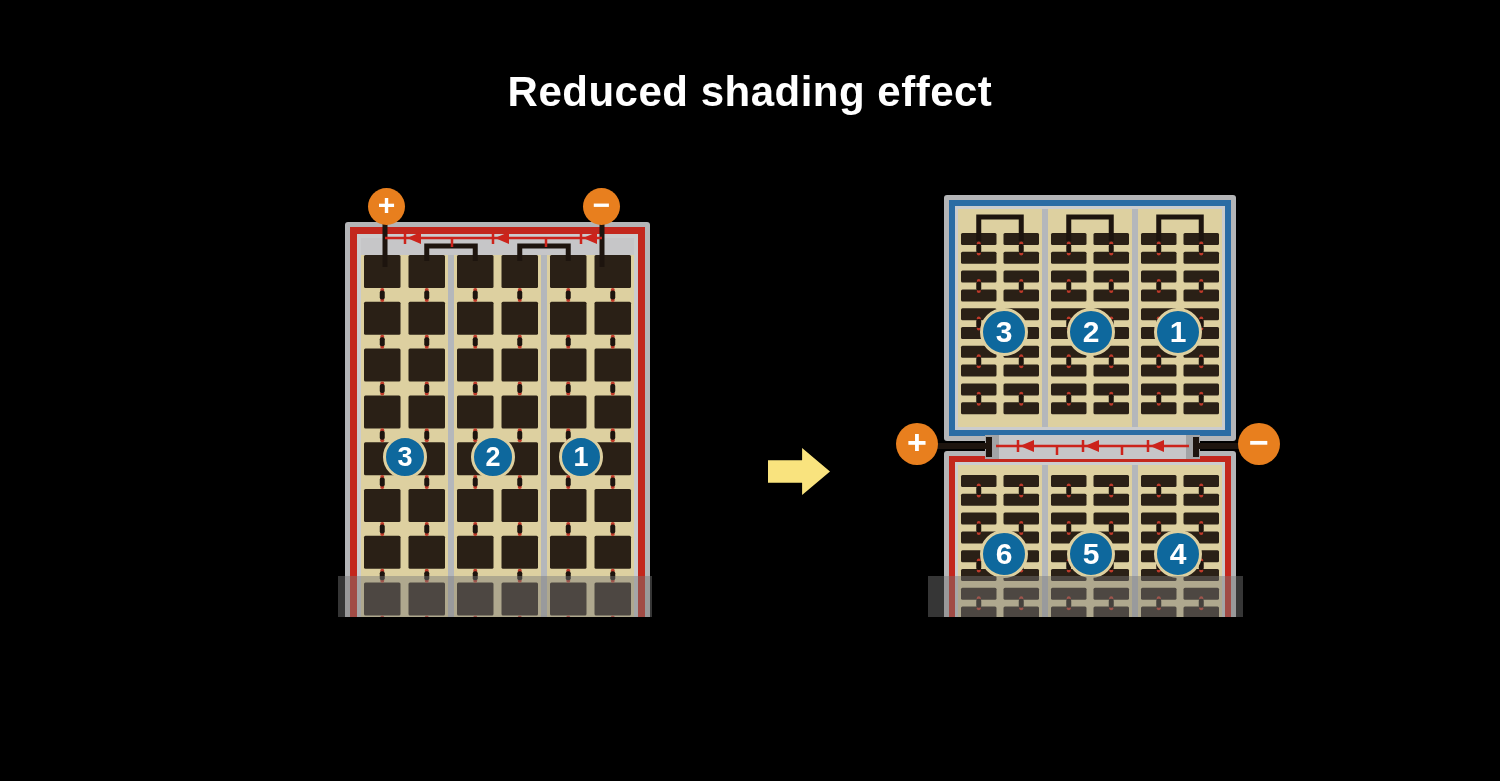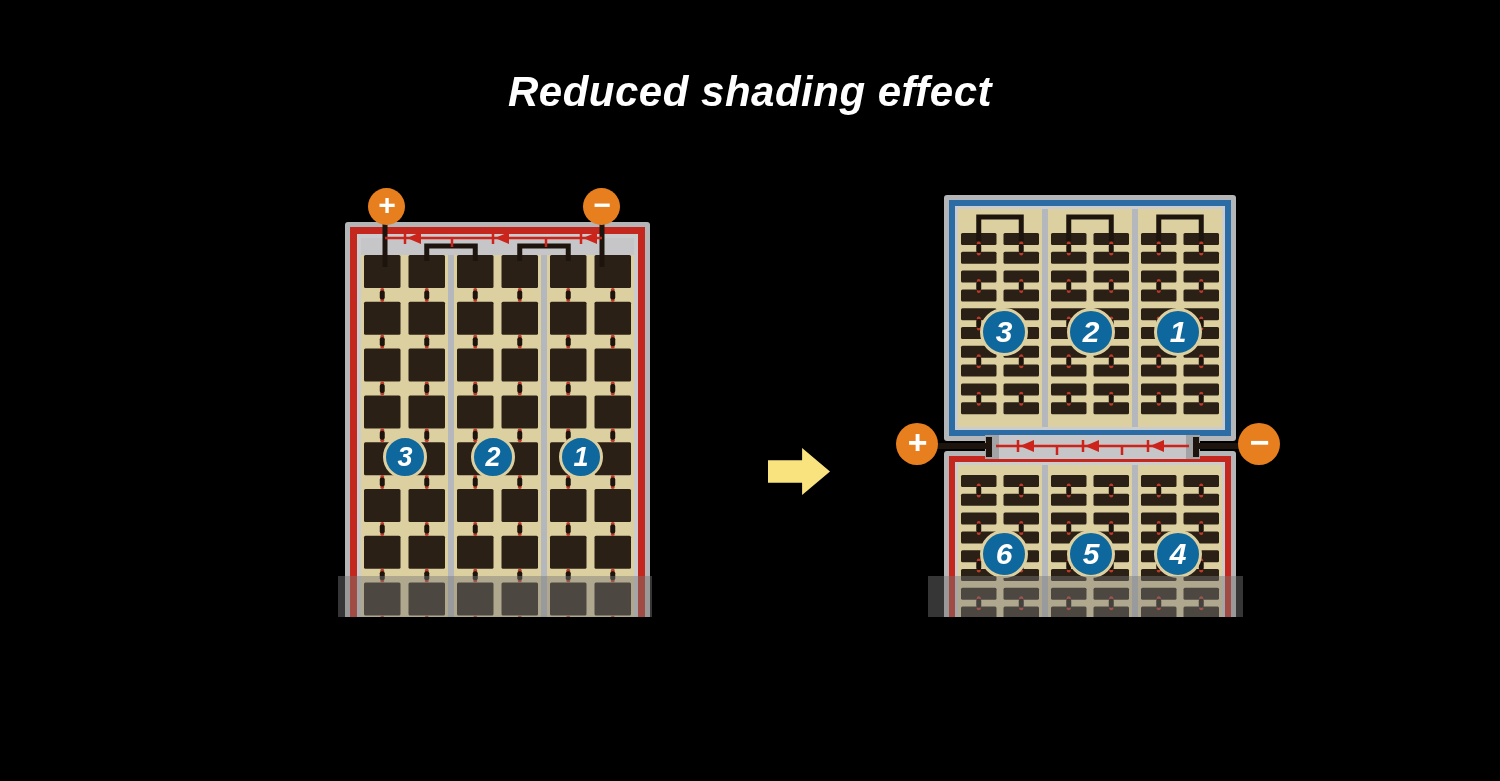--- a/index.html
+++ b/index.html
@@ -1,18 +1,18 @@
 <!DOCTYPE html>
 <html style="--c-background: #000000; --c-title-text: #ffffff; --c-terminal-orange: #e87f1e; --c-terminal-symbol: #ffffff; --c-frame-gray: #b4b5b7; --c-frame-light: #cbccce; --c-strip-gray: #c6c6c8; --c-border-red: #c3271d; --c-border-blue: #2b6ca4; --c-cell-tan: #ddd0a0; --c-cell-dark: #2a2016; --c-divider-gray: #b4b7bb; --c-bus-black: #1d140e; --c-diode-red: #cc231b; --c-connector-red: #c03a2a; --c-circle-blue: #0e689d; --c-circle-ring: #ddd0a0; --c-arrow-yellow: #f9e37e; --c-shade-overlay: rgba(120,120,120,0.45);"><head>
 <meta charset="utf-8">
 <style>
   html,body{margin:0;padding:0;background:#000;}
   .stage{
     position:relative;width:1500px;height:617px;background:var(--c-background,#000);
-    overflow:hidden;font-family:"Liberation Sans","DejaVu Sans",sans-serif;font-style:italic;
+    overflow:hidden;font-family:"Liberation Sans","DejaVu Sans",sans-serif;
   }
   .title{
     position:absolute;top:68px;left:0;width:100%;text-align:center;
     color:var(--c-title-text,#fff);font-size:42px;font-weight:700;letter-spacing:0.5px;
   }
   svg.panel{position:absolute;display:block;}
   .terminal{
     position:absolute;border-radius:50%;
     background:var(--c-terminal-orange,#e87f1e);
     color:var(--c-terminal-symbol,#fff);

